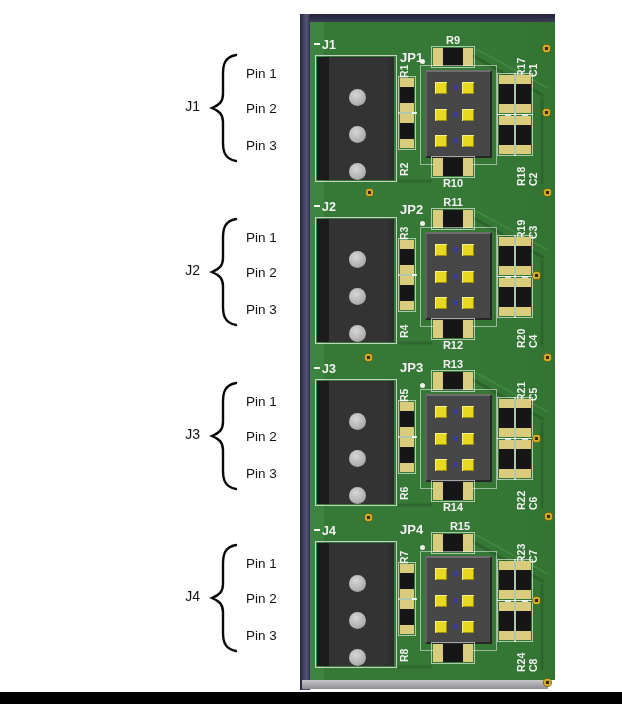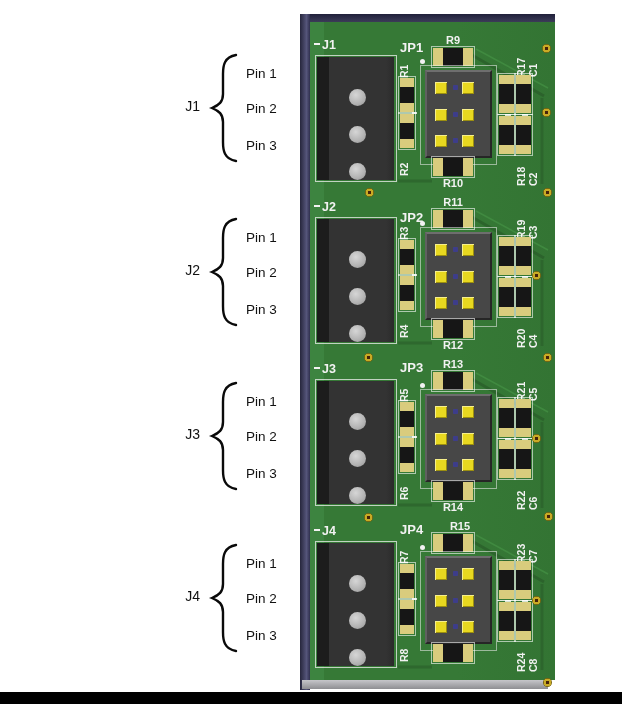--- a/index.html
+++ b/index.html
@@ -129,21 +129,21 @@
           <div class="sec-el connector-body" style="left: 17px; top: 23px; width: 77px; height: 123px;">
             <div class="ccirc" style="left: 32px; top: 32px;"></div>
             <div class="ccirc" style="left: 32px; top: 69px;"></div>
             <div class="ccirc" style="left: 32px; top: 106px;"></div>
           </div>
           <div class="sec-el vlabel" style="left: 99px; top: 20px; width: 13px; height: 24px;">R1</div>
           <div class="sec-el vres" style="left: 100px; top: 44px; width: 14px; height: 34px;"></div>
           <div class="sec-el tick" style="left: 112px; top: 78px; width: 5px; height: 2px;"></div>
           <div class="sec-el vres" style="left: 100px; top: 80px; width: 14px; height: 34px;"></div>
           <div class="sec-el vlabel" style="left: 99px; top: 116px; width: 13px; height: 26px;">R2</div>
-          <div class="sec-el jp-label" style="left: 100px; top: 6px; width: 38px; height: 16px;">JP1</div>
+          <div class="sec-el jp-label" style="left: 100px; top: 16px; width: 38px; height: 16px;">JP1</div>
           <div class="sec-el jp-dot" style="left: 120px; top: 25px; width: 5px; height: 5px;"></div>
           <div class="sec-el hlabel" style="left: 131px; top: 0px; width: 44px; height: 13px;">R9</div>
           <div class="sec-el hres" style="left: 133px; top: 14px; width: 40px; height: 18px;"></div>
           <div class="sec-el header-outline" style="left: 120px; top: 31px; width: 77px; height: 100px;"></div>
           <div class="sec-el header-body" style="left: 125px; top: 36px; width: 67px; height: 88px;">
             <div class="hpin" style="left: 8px; top: 10px;"></div>
             <div class="hpin" style="left: 35px; top: 10px;"></div>
             <div class="hpin" style="left: 8px; top: 37px;"></div>
             <div class="hpin" style="left: 35px; top: 37px;"></div>
             <div class="hpin" style="left: 8px; top: 63px;"></div>
@@ -171,21 +171,21 @@
           <div class="sec-el connector-body" style="left: 17px; top: 23px; width: 77px; height: 123px;">
             <div class="ccirc" style="left: 32px; top: 32px;"></div>
             <div class="ccirc" style="left: 32px; top: 69px;"></div>
             <div class="ccirc" style="left: 32px; top: 106px;"></div>
           </div>
           <div class="sec-el vlabel" style="left: 99px; top: 20px; width: 13px; height: 24px;">R3</div>
           <div class="sec-el vres" style="left: 100px; top: 44px; width: 14px; height: 34px;"></div>
           <div class="sec-el tick" style="left: 112px; top: 78px; width: 5px; height: 2px;"></div>
           <div class="sec-el vres" style="left: 100px; top: 80px; width: 14px; height: 34px;"></div>
           <div class="sec-el vlabel" style="left: 99px; top: 116px; width: 13px; height: 26px;">R4</div>
-          <div class="sec-el jp-label" style="left: 100px; top: 14px; width: 38px; height: 16px;">JP2</div>
+          <div class="sec-el jp-label" style="left: 100px; top: 6px; width: 38px; height: 16px;">JP2</div>
           <div class="sec-el jp-dot" style="left: 120px; top: 25px; width: 5px; height: 5px;"></div>
           <div class="sec-el hlabel" style="left: 131px; top: 0px; width: 44px; height: 13px;">R11</div>
           <div class="sec-el hres" style="left: 133px; top: 14px; width: 40px; height: 18px;"></div>
           <div class="sec-el header-outline" style="left: 120px; top: 31px; width: 77px; height: 100px;"></div>
           <div class="sec-el header-body" style="left: 125px; top: 36px; width: 67px; height: 88px;">
             <div class="hpin" style="left: 8px; top: 10px;"></div>
             <div class="hpin" style="left: 35px; top: 10px;"></div>
             <div class="hpin" style="left: 8px; top: 37px;"></div>
             <div class="hpin" style="left: 35px; top: 37px;"></div>
             <div class="hpin" style="left: 8px; top: 63px;"></div>

